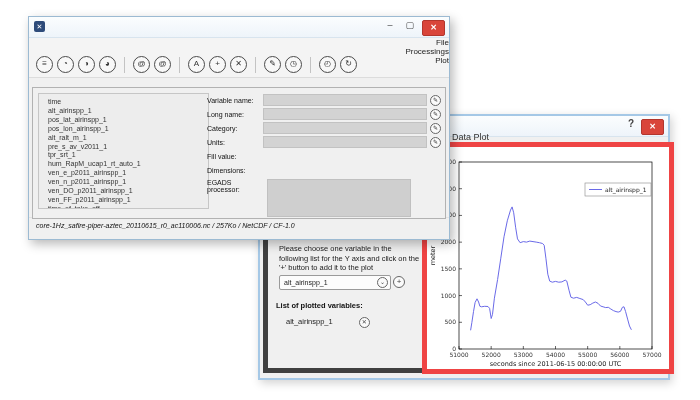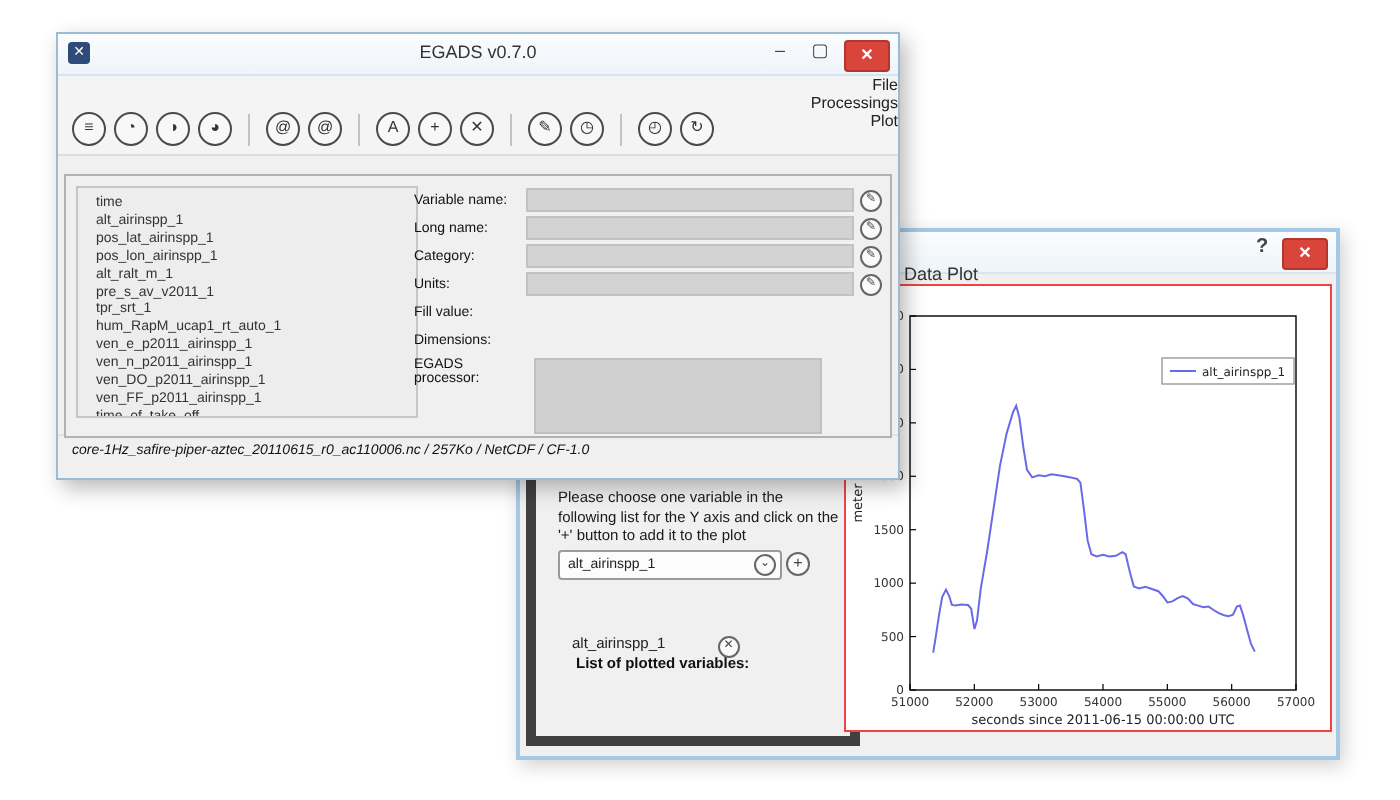--- a/index.html
+++ b/index.html
@@ -26,26 +26,26 @@
                  border:5px solid #404040;background:#f0f0f0;}
   #pw-instructions{position:absolute;left:11px;top:100px;width:141px;font-size:7.5px;
                    line-height:1.28;color:#1a1a1a;}
   #pw-combo{position:absolute;left:11px;top:131px;width:106px;height:13px;background:#fcfcfc;
             border:1px solid #9a9a9a;border-radius:2px;font-size:7px;color:#222;
             line-height:13px;padding-left:4px;}
   .mini-circle{display:inline-block;width:9px;height:9px;border:1px solid #666;border-radius:50%;
                font-size:6px;line-height:8px;text-align:center;color:#444;background:#fafafa;}
   #pw-combo-chevron{position:absolute;right:2px;top:1px;}
   #pw-add-btn{position:absolute;left:125px;top:132px;width:10px;height:10px;font-size:8px;line-height:9px;}
-  #pw-plotted-header{position:absolute;left:20px;top:157px;font-size:7.5px;font-weight:bold;color:#111;margin-top:26px;}
+  #pw-plotted-header{position:absolute;left:8px;top:157px;font-size:7.5px;font-weight:bold;color:#111;}
   #pw-plotted-list{position:absolute;left:18px;top:173px;right:4px;}
   .plotted-item{font-size:7.5px;color:#222;height:12px;}
   .plotted-item .mini-circle{margin-left:26px;}
   #pw-figure{position:absolute;left:162px;top:5px;width:242px;height:222px;background:#fff;
-             border:1px solid #ef4444;}
+             border:5px solid #ef4444;}
 
   
   #main-window{left:28px;top:16px;width:420px;height:222px;border:1px solid #9cbad2;
                box-shadow:3px 4px 10px rgba(0,0,0,.28);z-index:2;}
   #mw-app-icon{position:absolute;left:5px;top:4px;width:11px;height:11px;background:#2e4b7a;
                border-radius:2px;color:#fff;font-size:7px;line-height:11px;text-align:center;}
   #mw-title{position:absolute;left:0;right:0;top:4px;text-align:center;}
   #mw-min{right:52px;width:14px;} #mw-max{right:32px;width:14px;} #mw-close{right:4px;}
   #mw-menubar{height:14px;display:flex;gap:0;align-items:flex-end;padding-left:7px;
               background:#f4f4f4;font-size:8px;color:#222;flex-direction:column;}
@@ -137,21 +137,20 @@
           <line x1="162" y1="42.5" x2="175" y2="42.5" stroke="#6a6ae8" stroke-width="1"></line>
           <text x="178" y="45" font-size="6" fill="#222">alt_airinspp_1</text>
         </svg>
     </div>
   </div>
 </div>
 
 <div class="win" id="main-window">
   <div class="titlebar">
     <span id="mw-app-icon">✕</span>
-    <span class="title" id="mw-title">EGADS v0.7.0</span>
     <span class="ctrl" id="mw-min">–</span>
     <span class="ctrl" id="mw-max">▢</span>
     <span class="ctrl close-btn" id="mw-close">✕</span>
   </div>
   <div id="mw-menubar">
       <span>File</span>
       <span>Processings</span>
       <span>Plot</span>
     </div>
   <div id="mw-toolbar">

